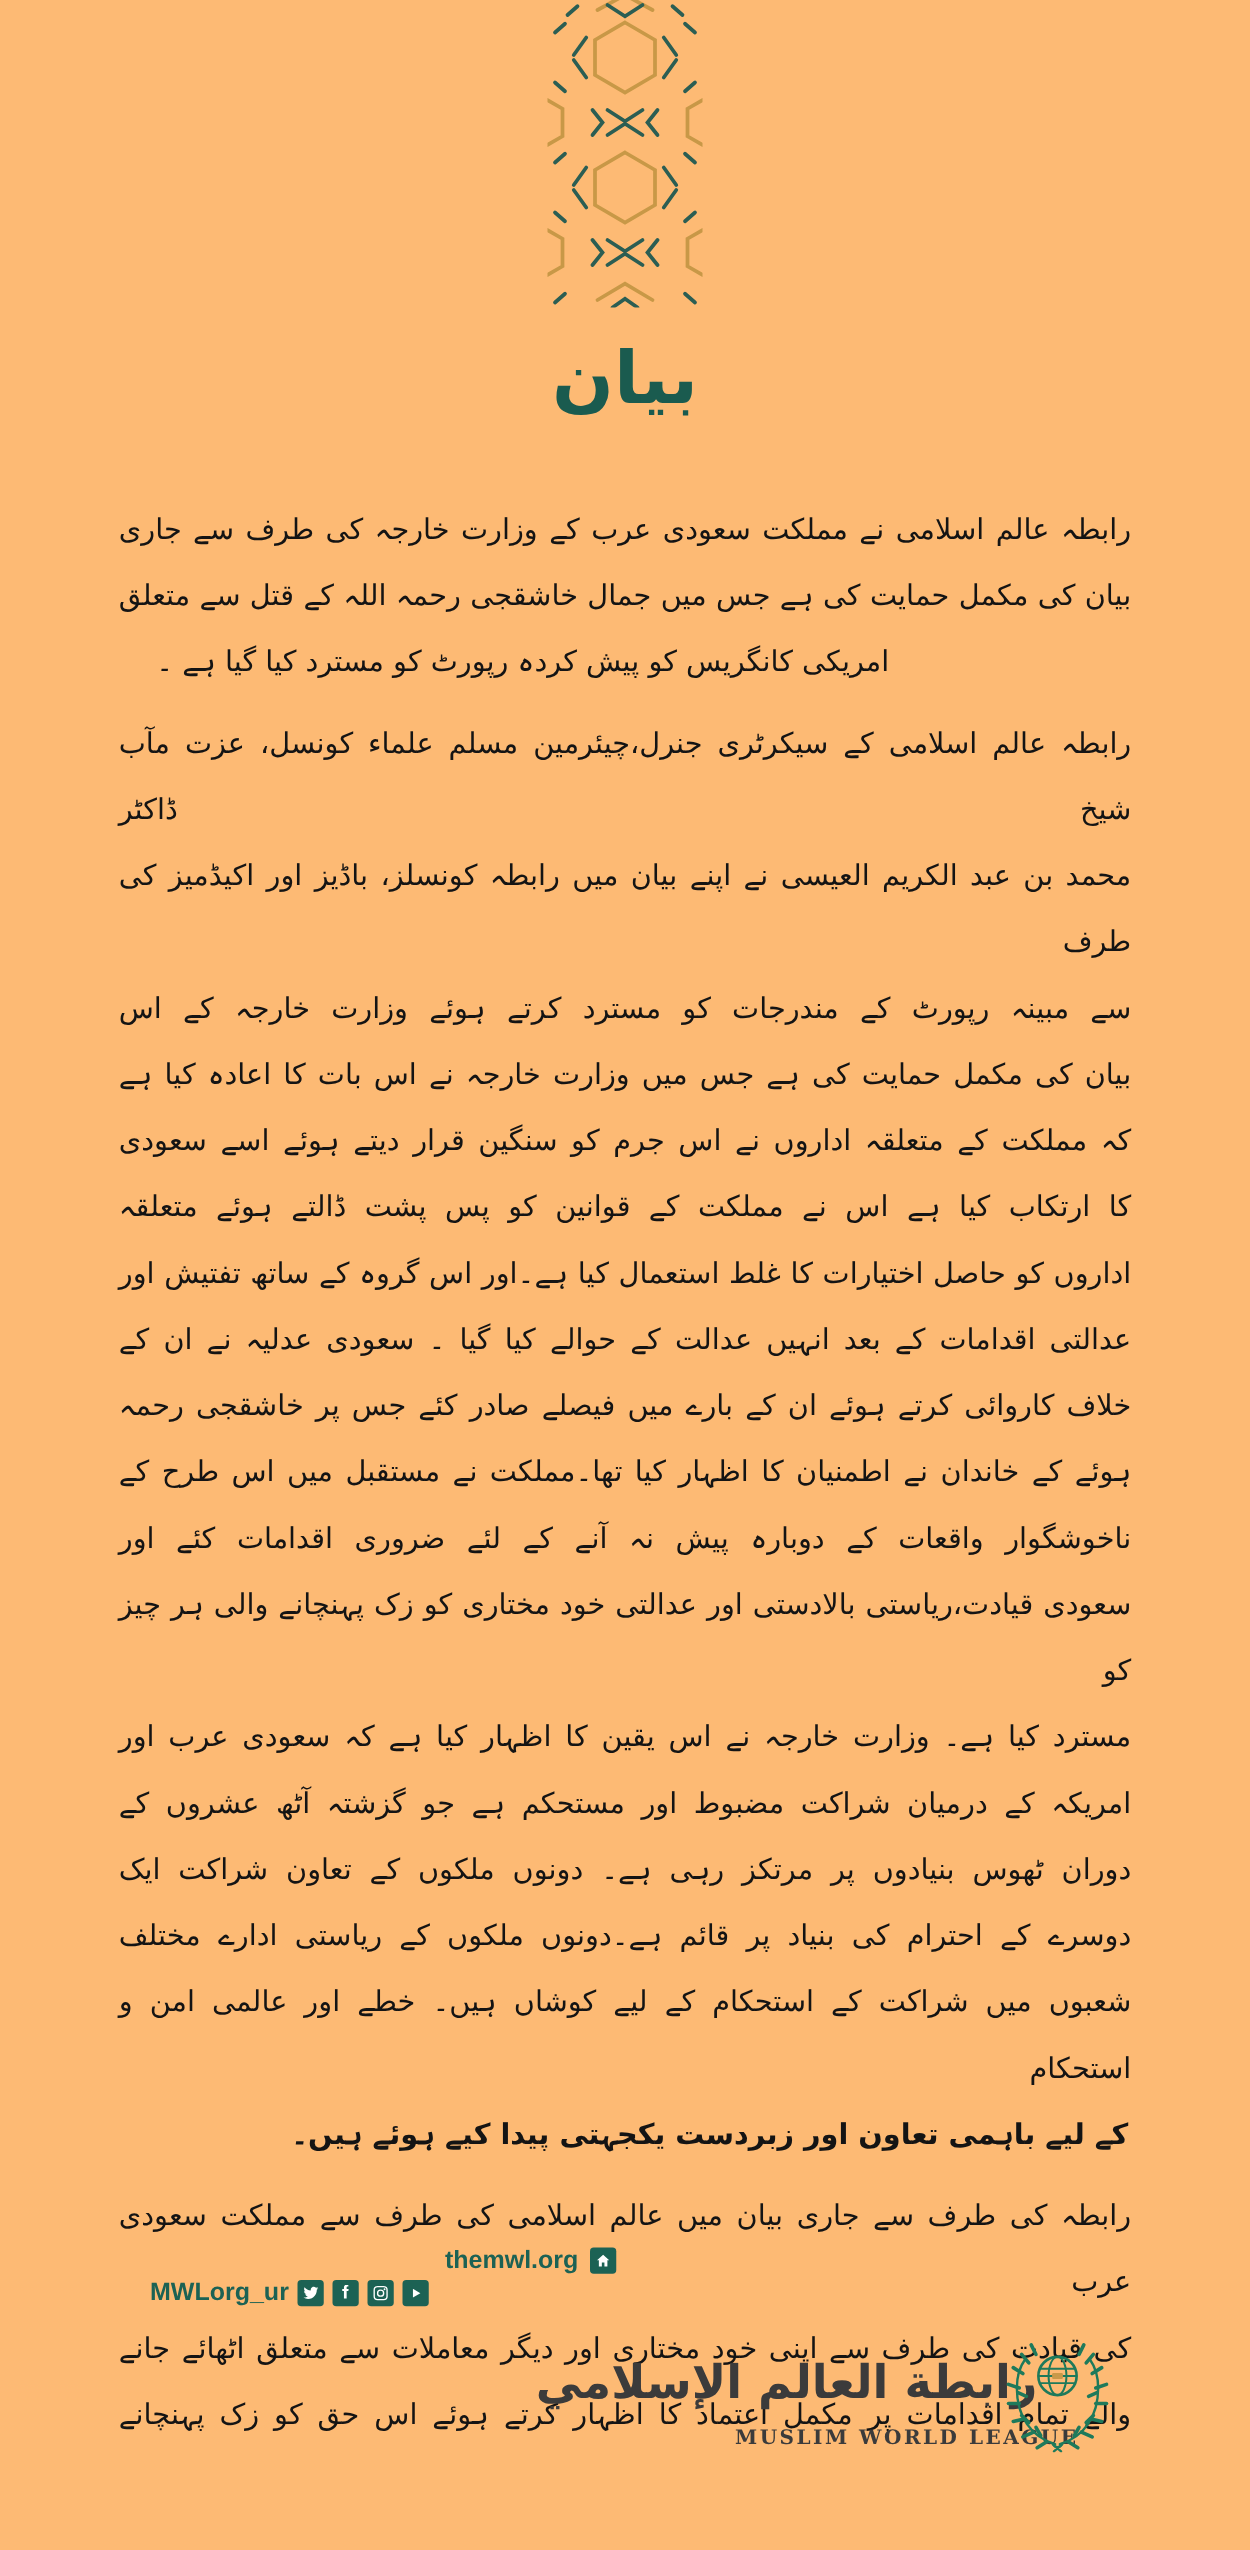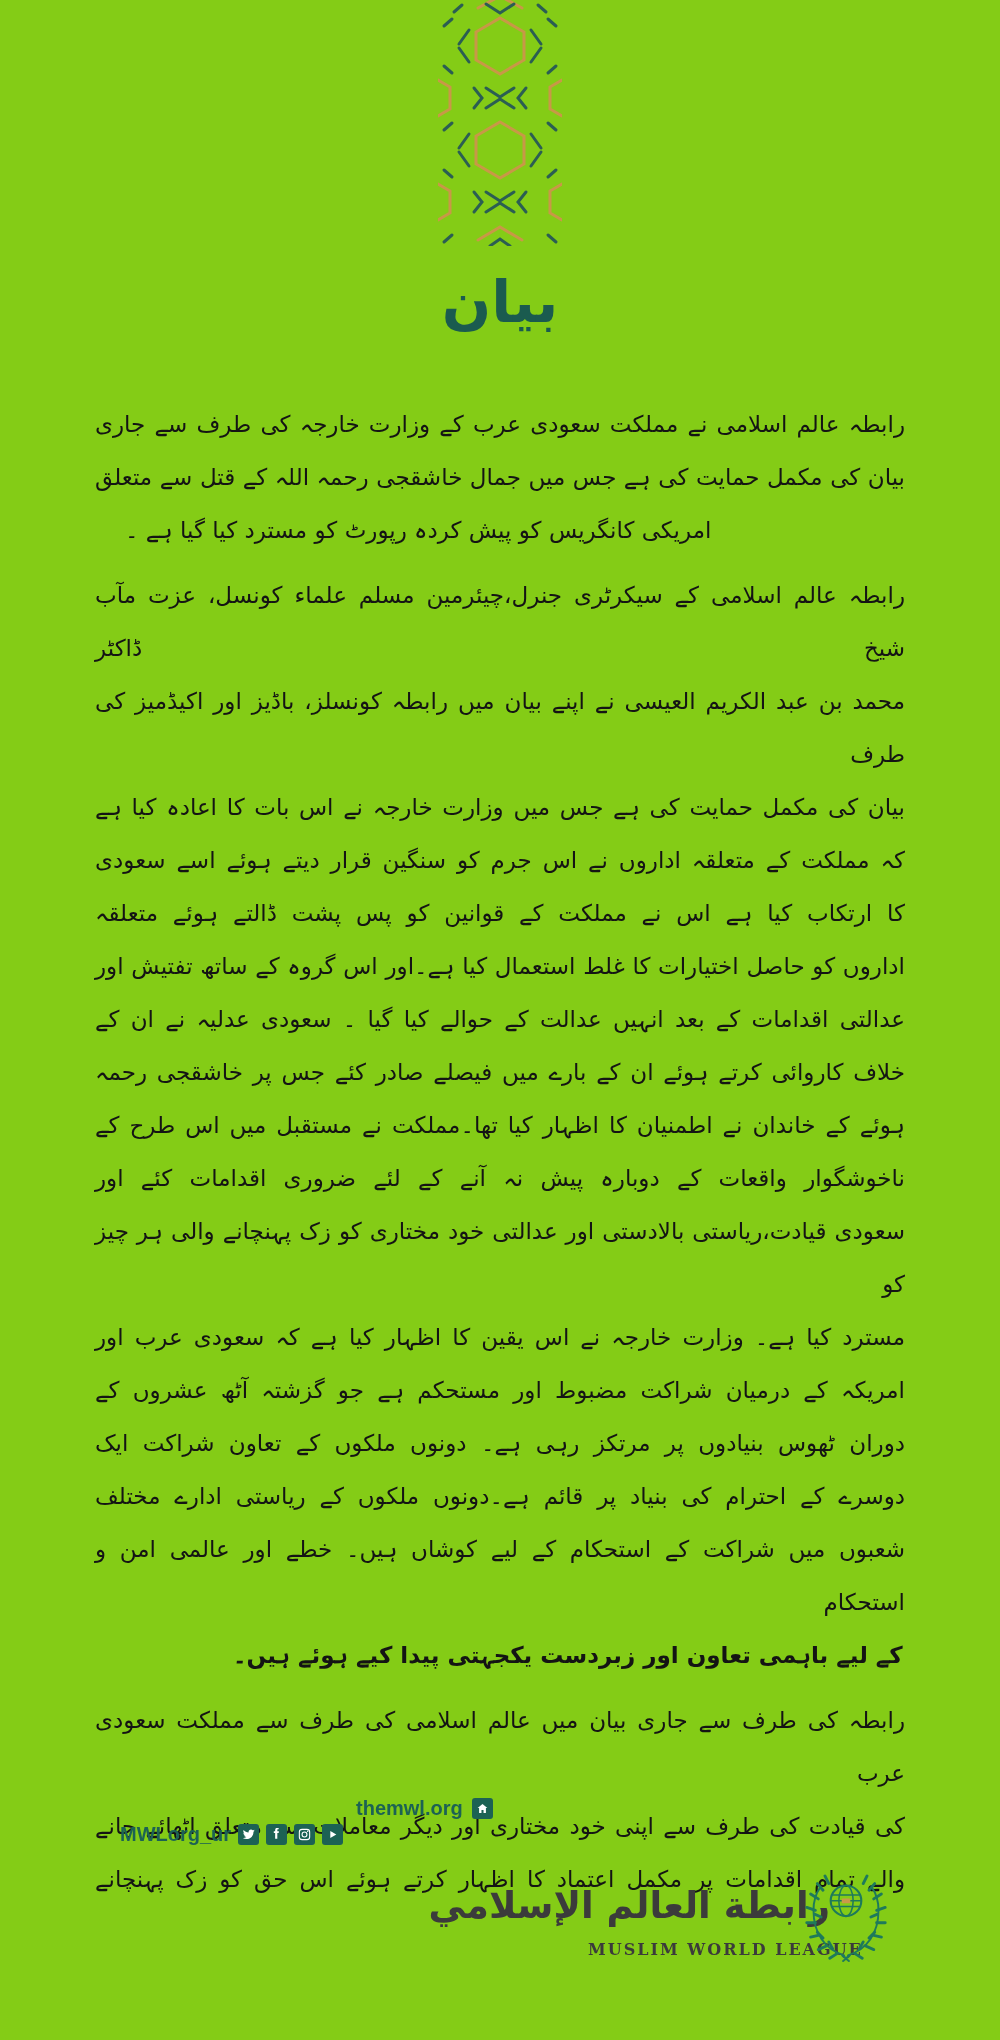--- a/index.html
+++ b/index.html
@@ -1,19 +1,19 @@
 <!DOCTYPE html>
 <html lang="ur"><head>
 <meta charset="utf-8">
 <style>
   * { margin:0; padding:0; box-sizing:border-box; }
   html,body { background:#ffffff; }
   .page {
     position:relative; width:1000px; height:2040px; margin:0 auto;
-    background:#84cc16; overflow:hidden;
+    background:#fdba74; overflow:hidden;
     font-family:"DejaVu Sans", sans-serif;
   }
 
   
   .ornament { position:absolute; top:0; left:438px; width:124px; height:246px; }
   .ornament svg { display:block; width:100%; height:100%; }
 
   
   .doc-title {
     position:absolute; top:252px; left:0; width:100%;
@@ -121,20 +121,21 @@
 
   <div class="body-text">
     <div class="para">
       <div class="line">رابطہ عالم اسلامی نے مملکت سعودی عرب کے وزارت خارجہ کی طرف سے جاری</div>
       <div class="line">بیان کی مکمل حمایت کی ہے جس میں جمال خاشقجی رحمہ اللہ کے قتل سے متعلق</div>
       <div class="line para-last indent-sm">امریکی کانگریس کو پیش کردہ رپورٹ کو مسترد کیا گیا ہے ۔</div>
     </div>
     <div class="para">
       <div class="line">رابطہ عالم اسلامی کے سیکرٹری جنرل،چیئرمین مسلم علماء کونسل، عزت مآب شیخ ڈاکٹر</div>
       <div class="line">محمد بن عبد الکریم العیسی نے اپنے بیان میں رابطہ کونسلز، باڈیز اور اکیڈمیز کی طرف</div>
+      <div class="line">سے مبینہ رپورٹ کے مندرجات کو مسترد کرتے ہوئے وزارت خارجہ کے اس</div>
       <div class="line">بیان کی مکمل حمایت کی ہے جس میں وزارت خارجہ نے اس بات کا اعادہ کیا ہے</div>
       <div class="line">کہ مملکت کے متعلقہ اداروں نے اس جرم کو سنگین قرار دیتے ہوئے اسے سعودی</div>
       <div class="line">کا ارتکاب کیا ہے اس نے مملکت کے قوانین کو پس پشت ڈالتے ہوئے متعلقہ</div>
       <div class="line">اداروں کو حاصل اختیارات کا غلط استعمال کیا ہے۔اور اس گروہ کے ساتھ تفتیش اور</div>
       <div class="line">عدالتی اقدامات کے بعد انہیں عدالت کے حوالے کیا گیا ۔ سعودی عدلیہ نے ان کے</div>
       <div class="line">خلاف کاروائی کرتے ہوئے ان کے بارے میں فیصلے صادر کئے جس پر خاشقجی رحمہ</div>
       <div class="line">ہوئے کے خاندان نے اطمنیان کا اظہار کیا تھا۔مملکت نے مستقبل میں اس طرح کے</div>
       <div class="line">ناخوشگوار واقعات کے دوبارہ پیش نہ آنے کے لئے ضروری اقدامات کئے اور</div>
       <div class="line">سعودی قیادت،ریاستی بالادستی اور عدالتی خود مختاری کو زک پہنچانے والی ہر چیز کو</div>
       <div class="line">مسترد کیا ہے۔ وزارت خارجہ نے اس یقین کا اظہار کیا ہے کہ سعودی عرب اور</div>

